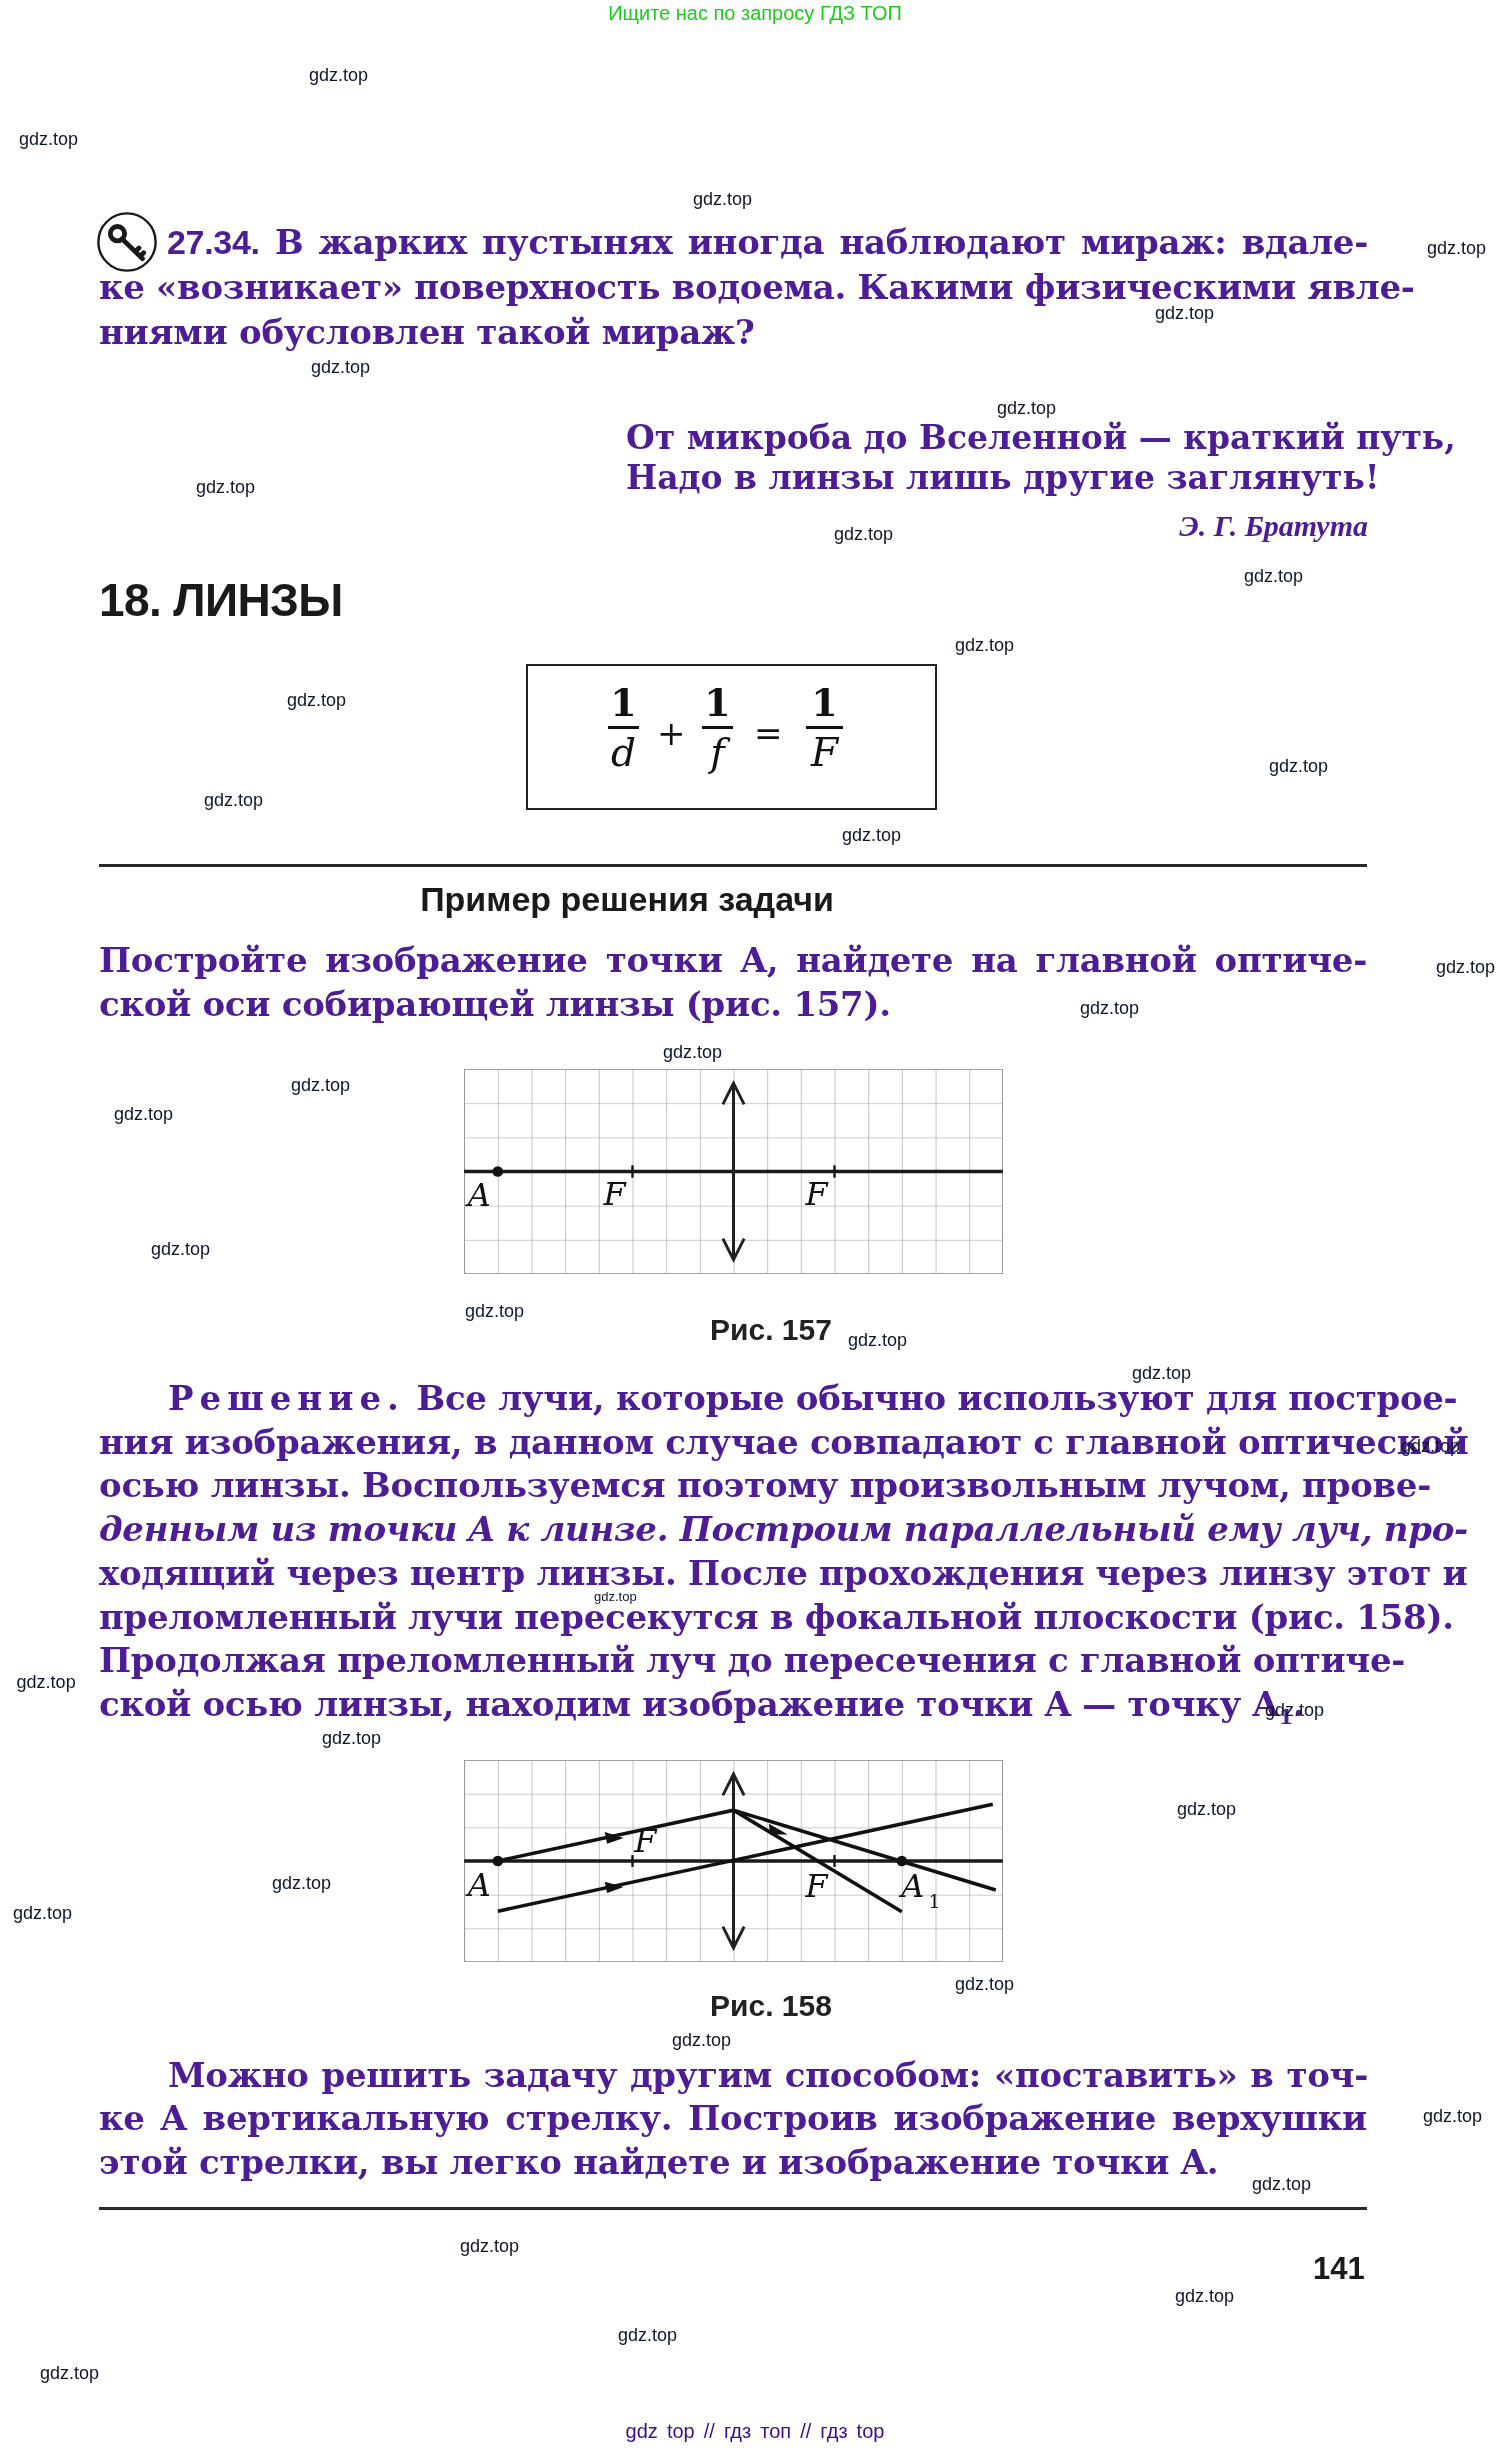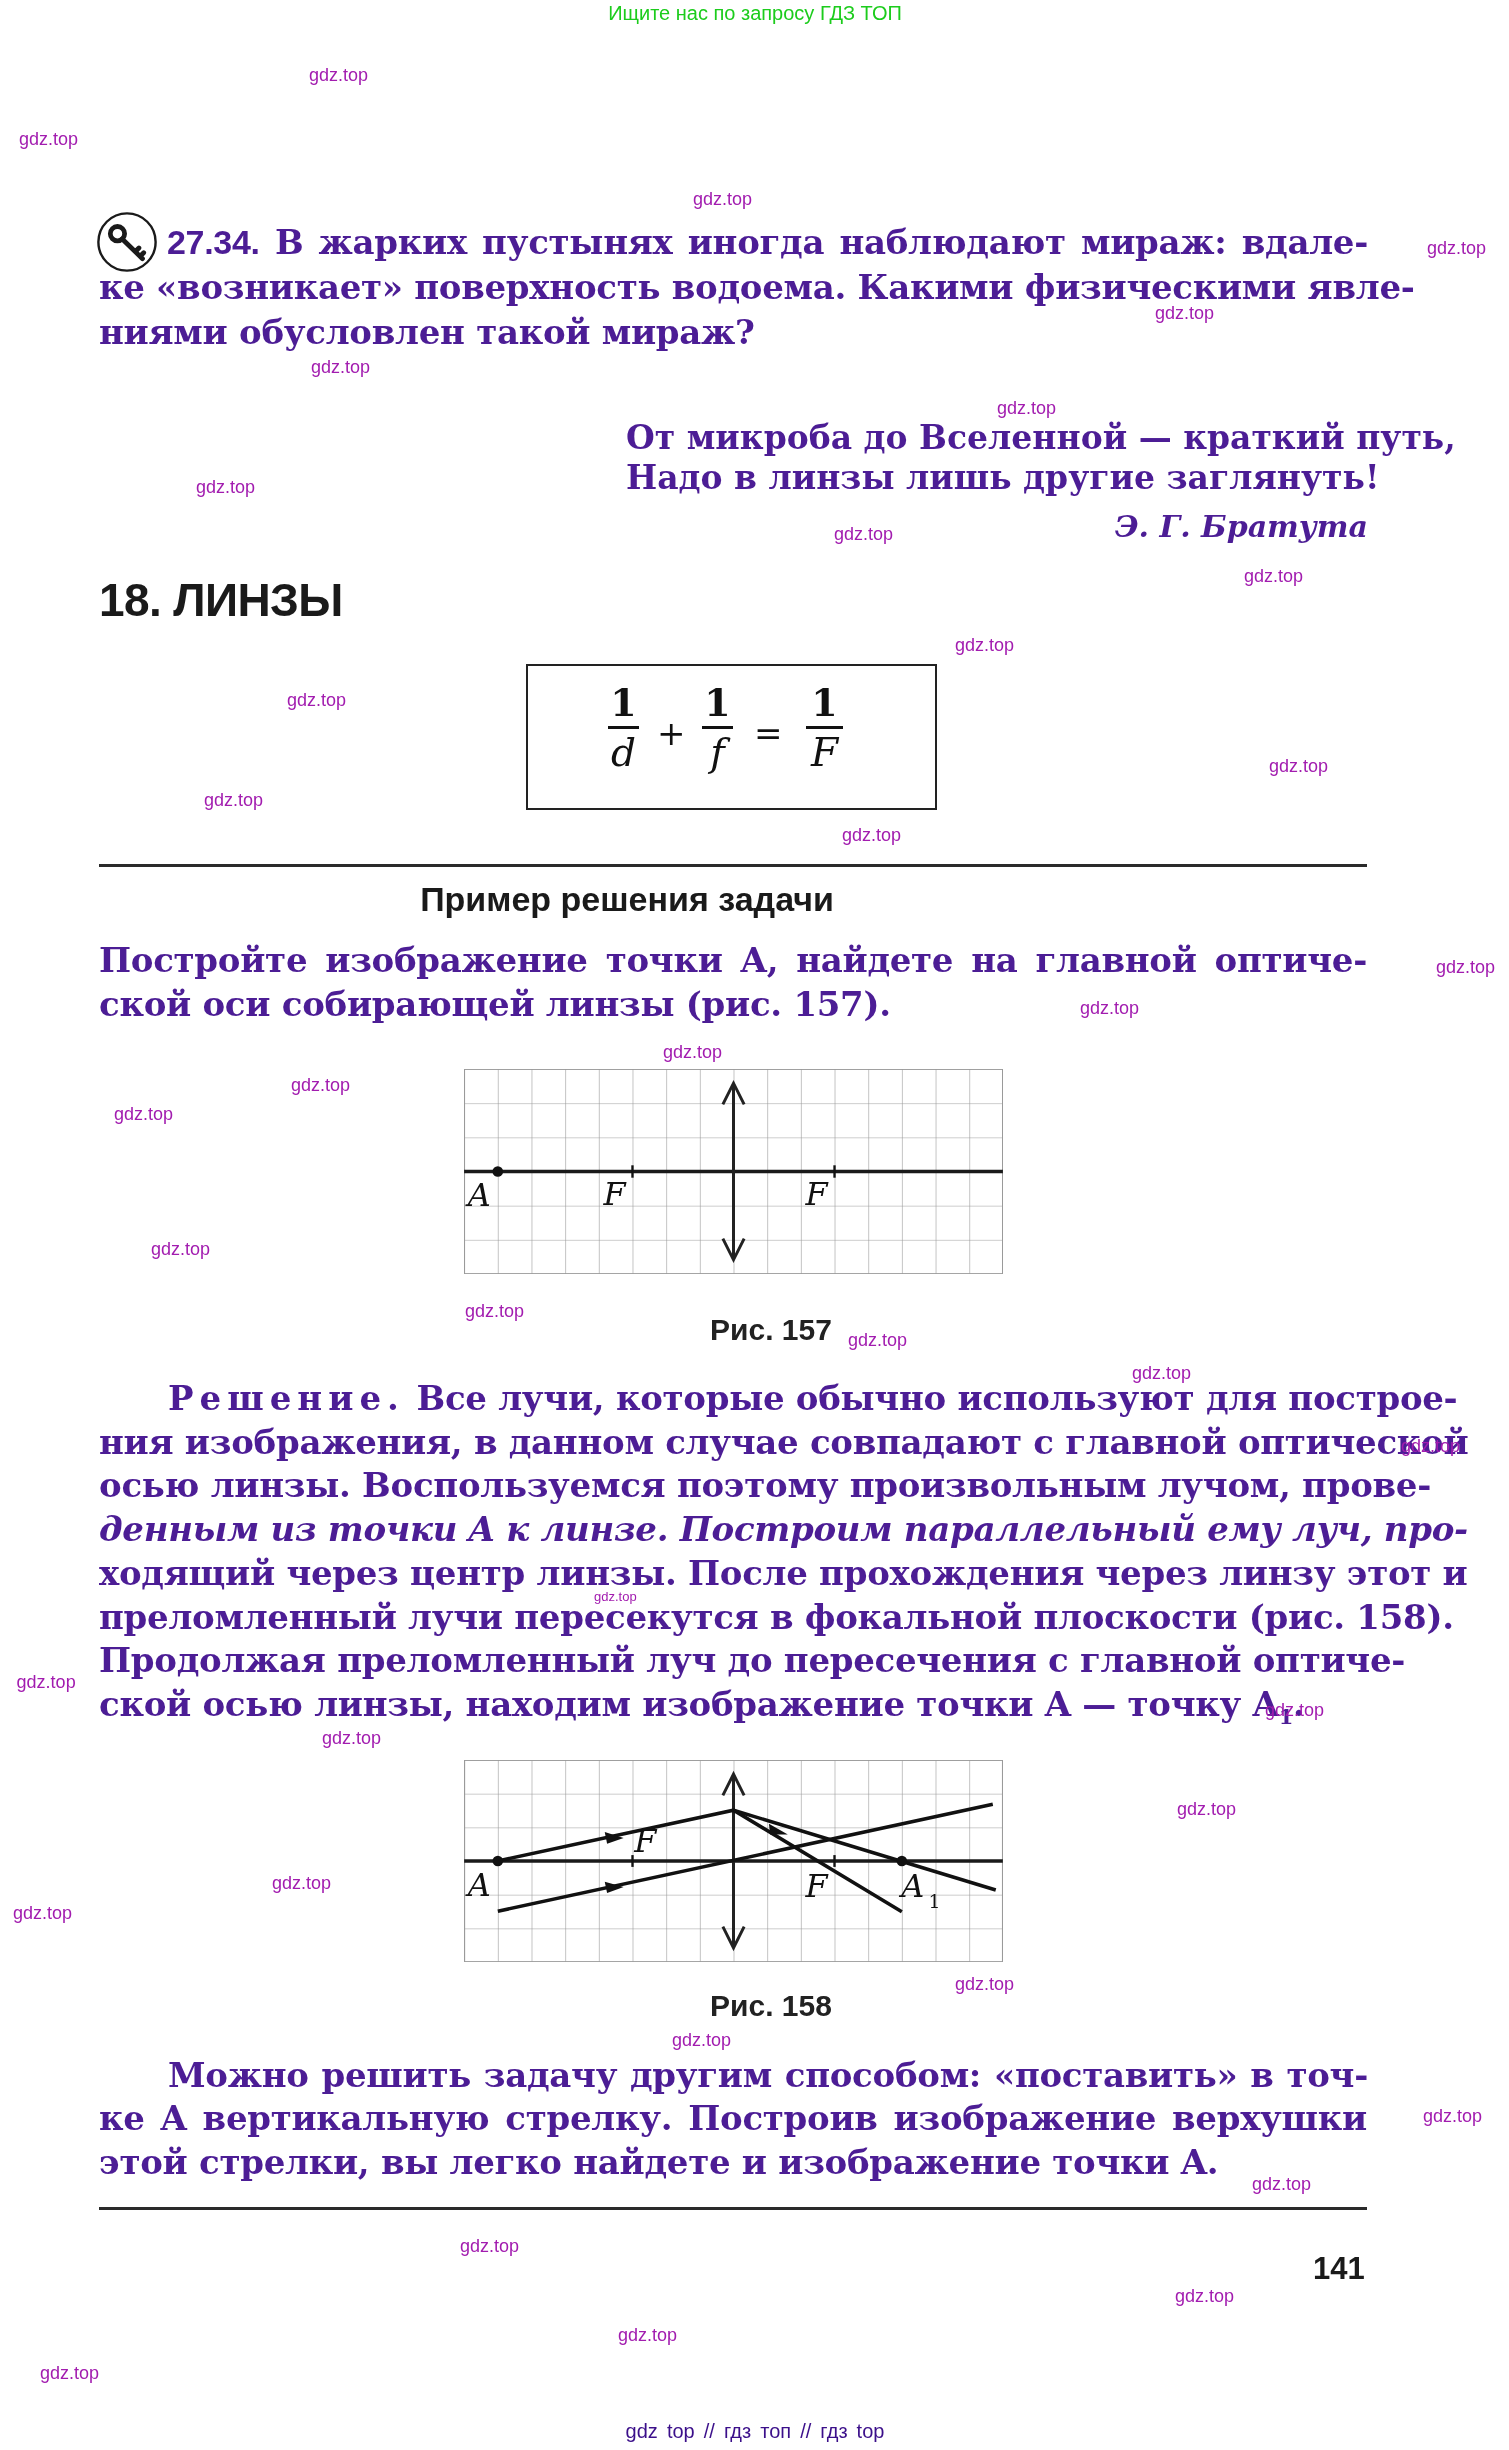--- a/index.html
+++ b/index.html
@@ -2,31 +2,31 @@
 <html style="font-size:9.5px"><head>
 <meta charset="utf-8">
 <style>
   html, body { margin: 0; padding: 0; background: #ffffff; }
   body { width: 1510px; height: 2450px; position: relative; overflow: hidden; }
   .abs { position: absolute; }
   .serif { font-family: "DejaVu Serif", "Liberation Serif", serif; color: #4c1d95; }
   .sans { font-family: "Liberation Sans", "DejaVu Sans", sans-serif; }
   .top-banner { left: 0; top: 2.4px; width: 1510px; text-align: center; font-size: 20px; color: #1ccc1c; }
   .bottom-banner { left: 0; top: 2420px; width: 1510px; text-align: center; font-size: 20px; color: #3b0f8a; word-spacing: 3.5px; }
-  .wm { font-size: 18px; color: #a21caf; white-space: nowrap; }
+  .wm { font-size: 18px; color: #0f172a; white-space: nowrap; }
   .wm.small { font-size: 13px; }
 
   .body-line { font-size: 34px; line-height: 44px; white-space: nowrap; letter-spacing: -0.3px; transform-origin: left top; }
   .justify { text-align: justify; text-align-last: justify; }
 
   .problem-num { font-family: "Liberation Sans", "DejaVu Sans", sans-serif; font-weight: bold; }
   .key-icon { left: 96px; top: 211px; width: 62px; height: 62px; }
 
   .epigraph { font-size: 33px; line-height: 40px; white-space: nowrap; }
-  .attribution { font-style: italic; font-size: 30px; }
+  .attribution { font-style: italic; font-size: 30px; font-family: Liberation Serif, serif; }
 
   .section-heading { left: 99px; top: 573px; font-size: 46px; font-weight: bold; color: #1a1a1a; letter-spacing: -0.6px; }
 
   .formula-box { left: 526px; top: 664px; width: 411px; height: 146px; border: 2.4px solid #222; box-sizing: border-box; }
   .frac { position: absolute; display: flex; flex-direction: column; align-items: center; font-family: "DejaVu Serif", serif; color: #111; }
   .frac .num { font-size: 38px; font-weight: bold; line-height: 43px; }
   .frac .bar { width: 31px; height: 3px; background: #111; margin: 1.2px 0 2.4px; }
   .frac .den { font-size: 39px; font-style: italic; line-height: 43px; }
   .op { position: absolute; font-family: "DejaVu Serif", serif; font-size: 34px; color: #111; }
 

